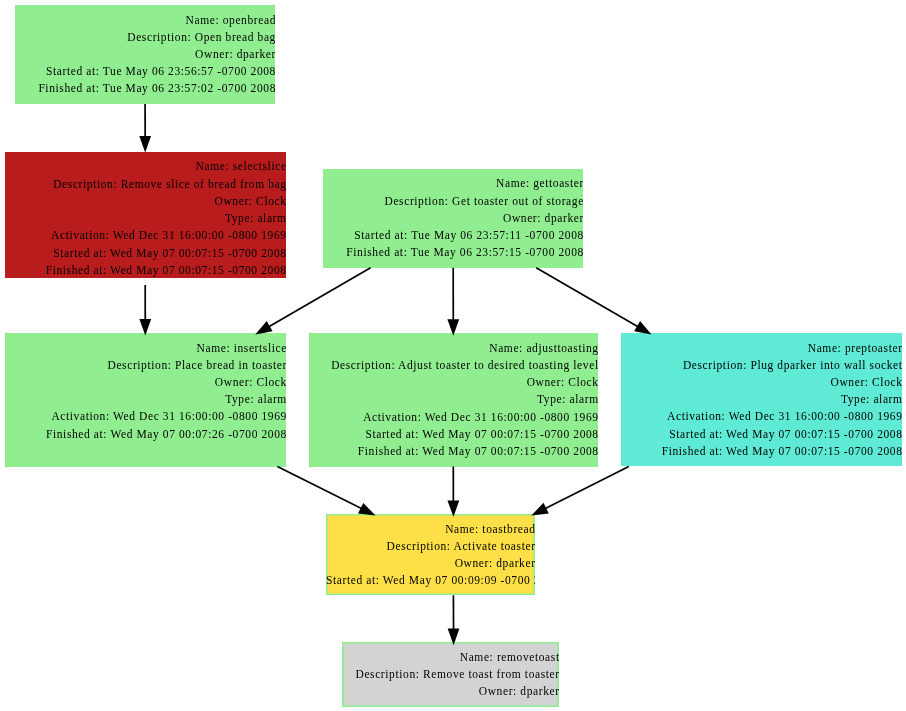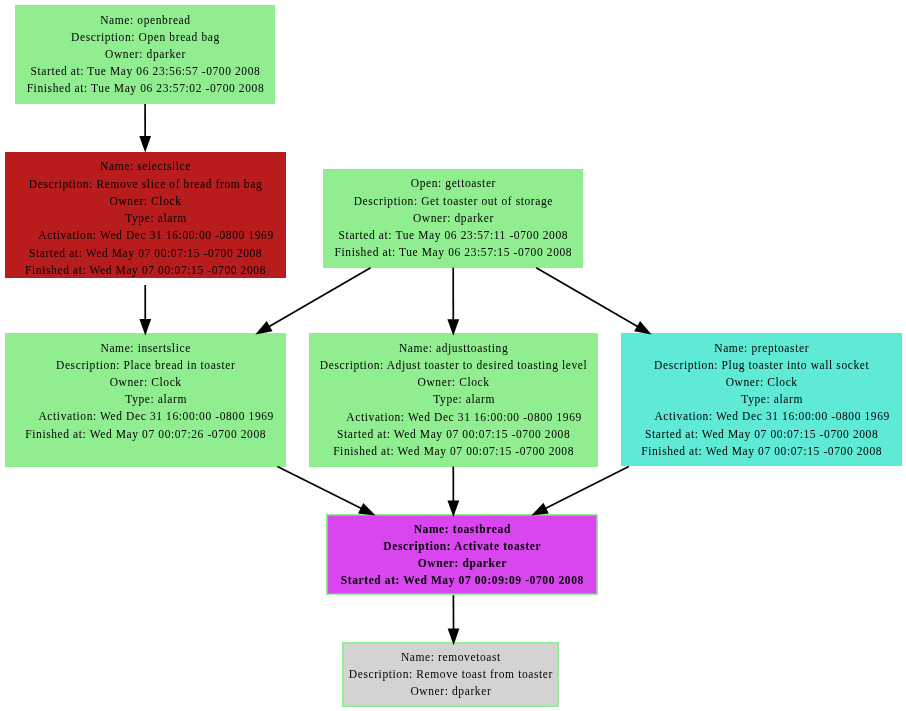--- a/index.html
+++ b/index.html
@@ -9,21 +9,21 @@
     background:#ffffff;
     font-family:"Liberation Serif", serif;
     overflow:hidden;
   }
   #canvas { position:relative; width:906px; height:711px; background:#ffffff; }
   #edge-layer { position:absolute; left:0; top:0; width:906px; height:711px; z-index:2; }
   #node-layer { position:absolute; left:0; top:0; width:906px; height:711px; z-index:1; }
   .node {
     position:absolute;
     box-sizing:border-box;
-    text-align:center;
+    text-align:right;
     color:#000000;
     font-size:11.5px;
     letter-spacing:0.6px;
     line-height:17.2px;
     padding-top:6.7px;
     white-space:nowrap;
     overflow:hidden;
   }
   .node .nl { display:block; margin-right:-0.6px; }
 </style>
@@ -82,21 +82,21 @@
     <div class="node" style="left:4.5px;top:151.8px;width:281.5px;height:126px;background:#b91c1c;">
       <span class="nl">Name: selectslice</span>
       <span class="nl">Description: Remove slice of bread from bag</span>
       <span class="nl">Owner: Clock</span>
       <span class="nl" style="padding-left:21.0px">Type: alarm</span>
       <span class="nl" style="padding-left:21.0px">Activation: Wed Dec 31 16:00:00 -0800 1969</span>
       <span class="nl">Started at: Wed May 07 00:07:15 -0700 2008</span>
       <span class="nl">Finished at: Wed May 07 00:07:15 -0700 2008</span>
     </div>
     <div class="node" style="left:322.9px;top:168.8px;width:260.4px;height:98.9px;background:#90ee90;">
-      <span class="nl">Open: gettoaster</span>
+      <span class="nl">Name: gettoaster</span>
       <span class="nl">Description: Get toaster out of storage</span>
       <span class="nl">Owner: dparker</span>
       <span class="nl">Started at: Tue May 06 23:57:11 -0700 2008</span>
       <span class="nl">Finished at: Tue May 06 23:57:15 -0700 2008</span>
     </div>
     <div class="node" style="left:4.5px;top:332.9px;width:281.8px;height:133.7px;background:#90ee90;">
       <span class="nl">Name: insertslice</span>
       <span class="nl">Description: Place bread in toaster</span>
       <span class="nl">Owner: Clock</span>
       <span class="nl" style="padding-left:21.0px">Type: alarm</span>
@@ -107,28 +107,28 @@
       <span class="nl">Name: adjusttoasting</span>
       <span class="nl">Description: Adjust toaster to desired toasting level</span>
       <span class="nl">Owner: Clock</span>
       <span class="nl" style="padding-left:21.0px">Type: alarm</span>
       <span class="nl" style="padding-left:21.0px">Activation: Wed Dec 31 16:00:00 -0800 1969</span>
       <span class="nl">Started at: Wed May 07 00:07:15 -0700 2008</span>
       <span class="nl">Finished at: Wed May 07 00:07:15 -0700 2008</span>
     </div>
     <div class="node" style="left:620.8px;top:332.9px;width:281.2px;height:133.6px;background:#5eead4;">
       <span class="nl">Name: preptoaster</span>
-      <span class="nl">Description: Plug toaster into wall socket</span>
+      <span class="nl">Description: Plug dparker into wall socket</span>
       <span class="nl">Owner: Clock</span>
       <span class="nl" style="padding-left:21.0px">Type: alarm</span>
       <span class="nl" style="padding-left:21.0px">Activation: Wed Dec 31 16:00:00 -0800 1969</span>
       <span class="nl">Started at: Wed May 07 00:07:15 -0700 2008</span>
       <span class="nl">Finished at: Wed May 07 00:07:15 -0700 2008</span>
     </div>
-    <div class="node" style="left:326.0px;top:514.1px;width:272px;height:81.2px;background:#d946ef;box-shadow:inset 0 0 0 1.6px #90ee90;font-weight:bold;">
+    <div class="node" style="left:326.0px;top:514.1px;width:209px;height:81.2px;background:#fde047;box-shadow:inset 0 0 0 1.6px #90ee90;">
       <span class="nl">Name: toastbread</span>
       <span class="nl">Description: Activate toaster</span>
       <span class="nl">Owner: dparker</span>
       <span class="nl">Started at: Wed May 07 00:09:09 -0700 2008</span>
     </div>
     <div class="node" style="left:342.1px;top:642.4px;width:217px;height:64.5px;background:#d3d3d3;box-shadow:inset 0 0 0 1.6px #90ee90;">
       <span class="nl">Name: removetoast</span>
       <span class="nl">Description: Remove toast from toaster</span>
       <span class="nl">Owner: dparker</span>
     </div>

